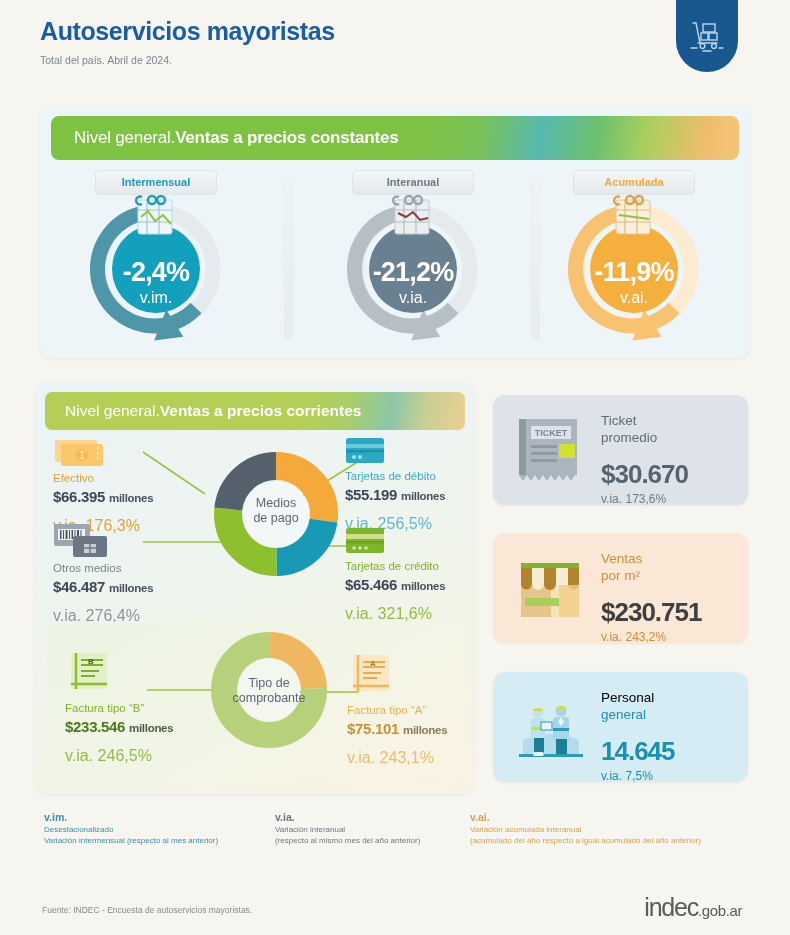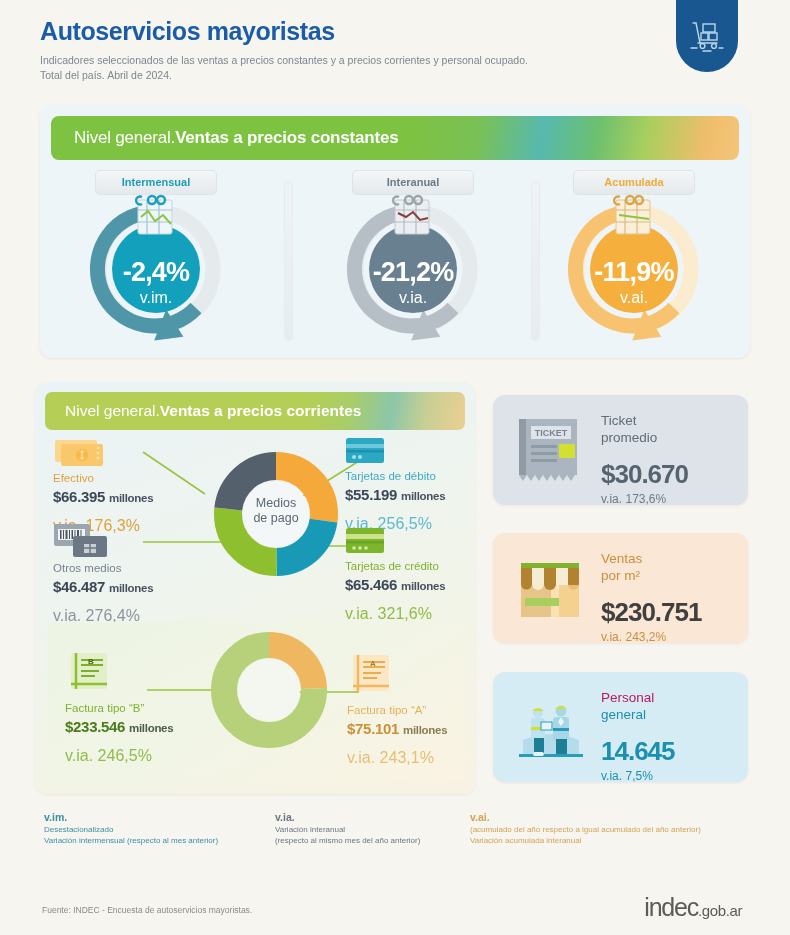--- a/index.html
+++ b/index.html
@@ -108,21 +108,20 @@
   .indec small { font-size: 15px; letter-spacing: -0.4px; }
 </style>
 </head>
 <body>
 
 <div class="page">
 
   <div class="hdr">
     <div class="hdr-title">Autoservicios mayoristas</div>
     <div class="hdr-sub">
-      <div>Indicadores seleccionados de las ventas a precios constantes y a precios corrientes y personal ocupado.</div>
       <div>Total del país. Abril de 2024.</div>
     </div>
   </div>
 
   <div class="logo-badge">
     <svg width="40" height="40" viewBox="0 0 40 40">
       <g stroke="#bcd6ea" stroke-width="1.4" fill="none" stroke-linecap="round">
         <path d="M6 7 L9 7 L13 27"></path>
         <path d="M11 27 L30 27"></path>
         <rect x="16" y="8" width="12" height="8"></rect>
@@ -332,20 +331,24 @@
           <path d="M100 68 L176 68"></path>
           <path d="M312 70 L248 70"></path>
         </g>
       </svg>
 
       <svg style="position:absolute;left:162px;top:8px" width="120" height="120" viewBox="0 0 120 120">
         <circle cx="60" cy="60" r="45" fill="none" stroke="#efb860" stroke-width="26" stroke-dasharray="69 214" transform="rotate(-90 60 60)"></circle>
         <circle cx="60" cy="60" r="45" fill="none" stroke="#b6d17a" stroke-width="26" stroke-dasharray="214 69" stroke-dashoffset="-69" transform="rotate(-90 60 60)"></circle>
         <circle cx="60" cy="60" r="31" fill="#f4f7ef"></circle>
       </svg>
+      <div class="donut-cap" style="left:162px;top:54px;width:120px">
+        <div>Tipo de</div>
+        <div>comprobante</div>
+      </div>
 
       <div class="lbl" style="left:18px;top:28px;width:180px">
         <svg width="52" height="48" viewBox="0 0 52 48">
           <rect x="6" y="3" width="36" height="36" rx="3" fill="#e3efc8"></rect>
           <path d="M11 3 v36 M6 34 h36" stroke="#8dbf2e" stroke-width="2.5" fill="none"></path>
           <g stroke="#7fae2a" stroke-width="2" fill="none">
             <path d="M16 10 h22 M16 15 h22 M16 21 h18 M16 26 h14"></path>
           </g>
           <text x="26" y="14" font-size="8" font-family="Liberation Sans, sans-serif" fill="#4a6b18" text-anchor="middle" font-weight="bold">B</text>
         </svg>
@@ -433,39 +436,39 @@
       <g>
         <rect x="42" y="25" width="16" height="24" rx="3" fill="#a7d6e6"></rect>
         <rect x="45" y="47" width="11" height="15" fill="#1d7f96"></rect>
         <rect x="42" y="36" width="16" height="3" fill="#2a9cb8"></rect>
         <circle cx="50" cy="19" r="5.5" fill="#a7d6e6"></circle>
         <path d="M44 17 q6 -6 12 0 z" fill="#d4e02f"></path>
         <path d="M50 25 l3 5 l-3 4 l-3 -4 z" fill="#e9f4f8"></path>
       </g>
     </svg>
     <div class="txt">
-      <div class="ttl" style="color:#be185d">Personal</div>
+      <div class="ttl" style="color:#000000">Personal</div>
       <div class="ttl" style="color:#1a8fb0">general</div>
       <div class="num" style="color:#1a8fb0">14.645</div>
       <div class="via" style="color:#1a8fb0">v.ia. 7,5%</div>
     </div>
   </div>
 
   <div class="fn" style="left:44px;top:810px;width:220px;color:#3b8fa6">
     <div class="k">v.im.</div>
     <div>Desestacionalizado</div>
     <div>Variación intermensual (respecto al mes anterior)</div>
   </div>
   <div class="fn" style="left:275px;top:810px;width:190px;color:#6b7784">
     <div class="k">v.ia.</div>
     <div>Variación interanual</div>
     <div>(respecto al mismo mes del año anterior)</div>
   </div>
   <div class="fn" style="left:470px;top:810px;width:290px;color:#d3a257">
     <div class="k">v.ai.</div>
+    <div>Variación acumulada interanual</div>
     <div>(acumulado del año respecto a igual acumulado del año anterior)</div>
-    <div>Variación acumulada interanual</div>
   </div>
 
   <div class="src">Fuente: INDEC - Encuesta de autoservicios mayoristas.</div>
   <div class="indec"><span>indec</span><small>.gob.ar</small></div>
 
 </div>
 
 </body></html>

